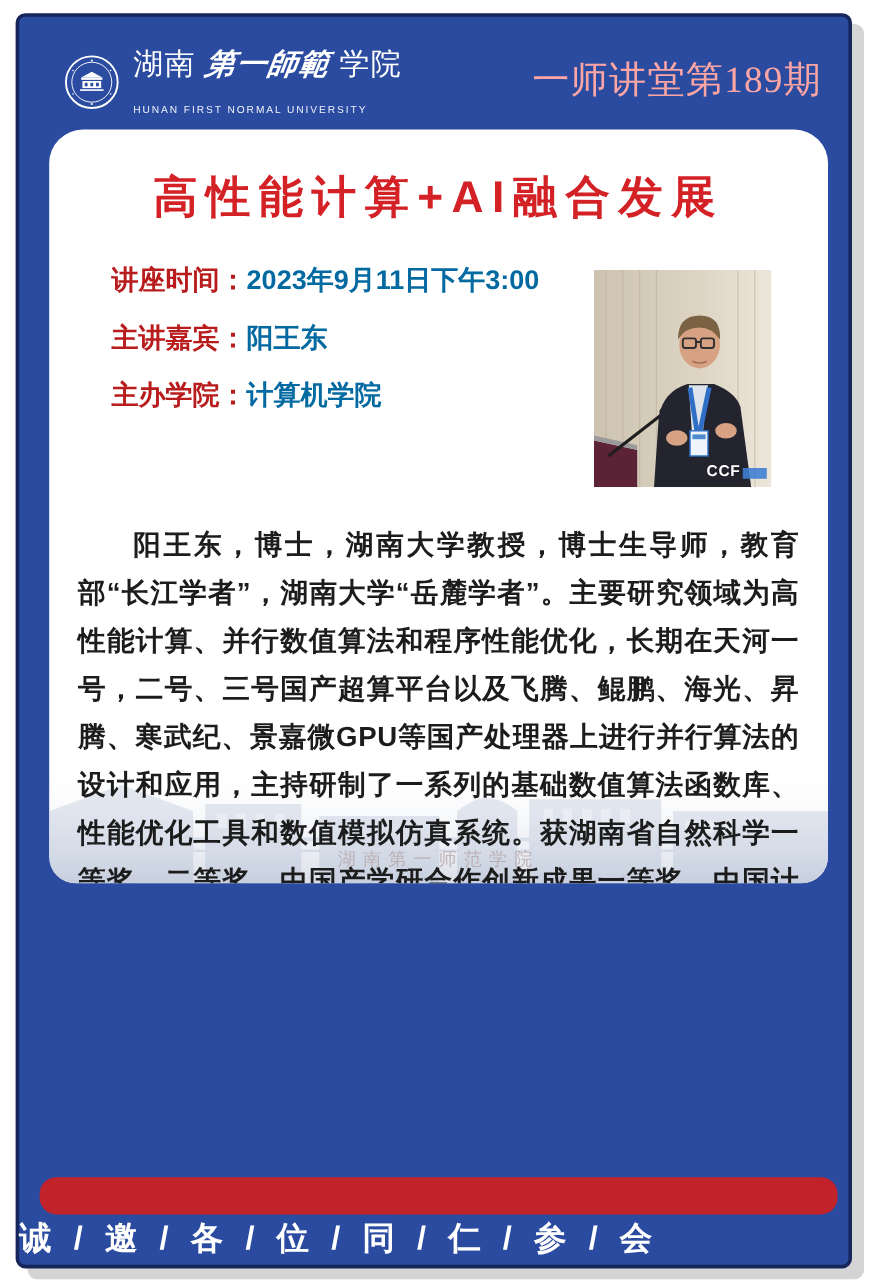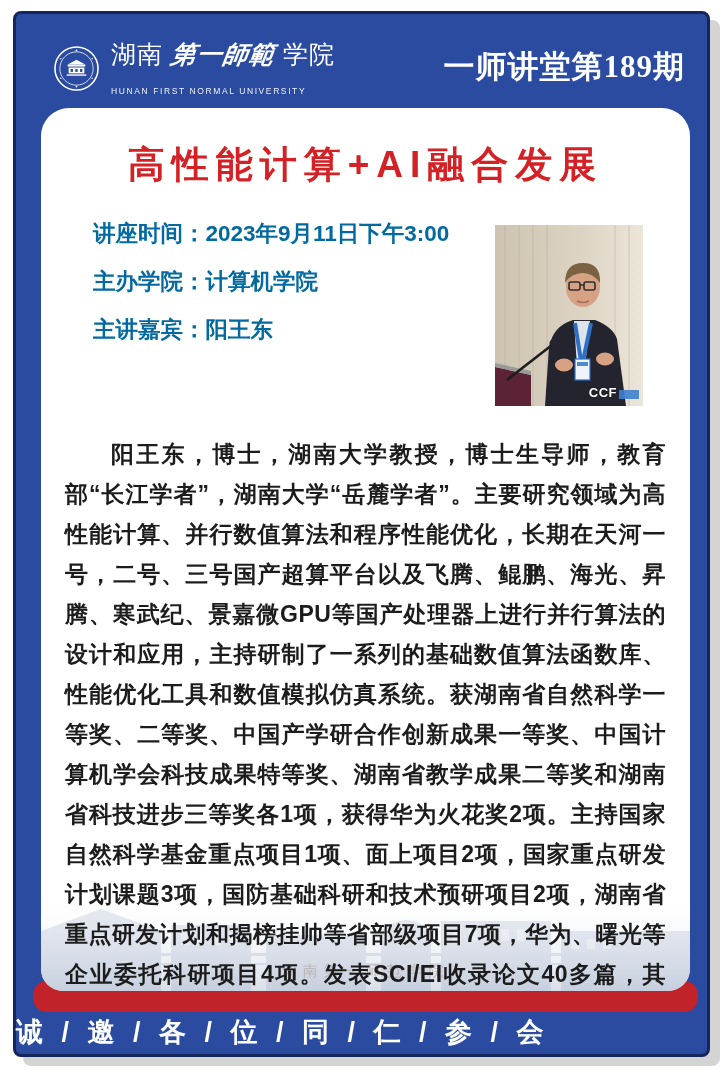--- a/index.html
+++ b/index.html
@@ -49,43 +49,43 @@
   .uni-en {
     font-size: 8.5px;
     letter-spacing: 1.6px;
     margin-top: 18px;
     color: rgba(255,255,255,0.92);
     white-space: nowrap;
   }
   .series {
     position: absolute;
     right: 22px; top: 32px;
-    color: #ffffff;
+    color: #fca5a5;
     font-family: "Liberation Serif", serif;
-    font-weight: 700;
+    font-weight: 400;
     font-size: 31px;
     letter-spacing: 1px;
     white-space: nowrap;
   }
 
   
   .red-base {
     position: absolute;
     left: 17px; top: 967px;
     width: 665px; height: 31px;
     background: #c2232b;
     border-radius: 14px;
     z-index: 1;
   }
 
   
   .card {
     position: absolute;
     left: 25px; top: 94px;
-    width: 649px; height: 883px;
+    width: 649px; height: 628px;
     background: #ffffff;
     border-radius: 28px 28px 22px 22px;
     overflow: hidden;
     z-index: 2;
   }
 
   .title {
     position: absolute;
     left: 0; top: 32px;
     width: 100%;
@@ -103,21 +103,21 @@
     left: 52px; top: 112px;
     z-index: 3;
   }
   .info-row {
     font-size: 22.5px;
     font-weight: 700;
     line-height: 27px;
     margin-bottom: 21px;
     white-space: nowrap;
   }
-  .info-label { color: #0369a1; font-family: Liberation Serif, serif; }
+  .info-label { color: #b91c1c; font-family: Liberation Serif, serif; }
   .info-value { color: #0369a1; }
 
   .photo {
     position: absolute;
     left: 454px; top: 117px;
     width: 148px; height: 181px;
     overflow: hidden;
     z-index: 3;
   }
   .photo svg { display: block; width: 100%; height: 100%; }
@@ -222,24 +222,24 @@
 
     <div class="card">
 
       <h1 class="title">高性能计算+AI融合发展</h1>
 
       <div class="info">
         <div class="info-row">
           <span class="info-label">讲座时间：</span><span class="info-value">2023年9月11日下午3:00</span>
         </div>
         <div class="info-row">
-          <span class="info-label">主办学院：</span><span class="info-value">计算机学院</span>
+          <span class="info-label">主讲嘉宾：</span><span class="info-value">阳王东</span>
         </div>
         <div class="info-row">
-          <span class="info-label">主讲嘉宾：</span><span class="info-value">阳王东</span>
+          <span class="info-label">主办学院：</span><span class="info-value">计算机学院</span>
         </div>
       </div>
 
       <div class="photo">
         <svg viewBox="0 0 148 181" preserveAspectRatio="none">
           <defs>
             <linearGradient id="bgG" x1="0" y1="0" x2="1" y2="0">
               <stop offset="0" stop-color="#cdc3b0"></stop>
               <stop offset="0.6" stop-color="#ddd4c4"></stop>
               <stop offset="1" stop-color="#ece6da"></stop>

